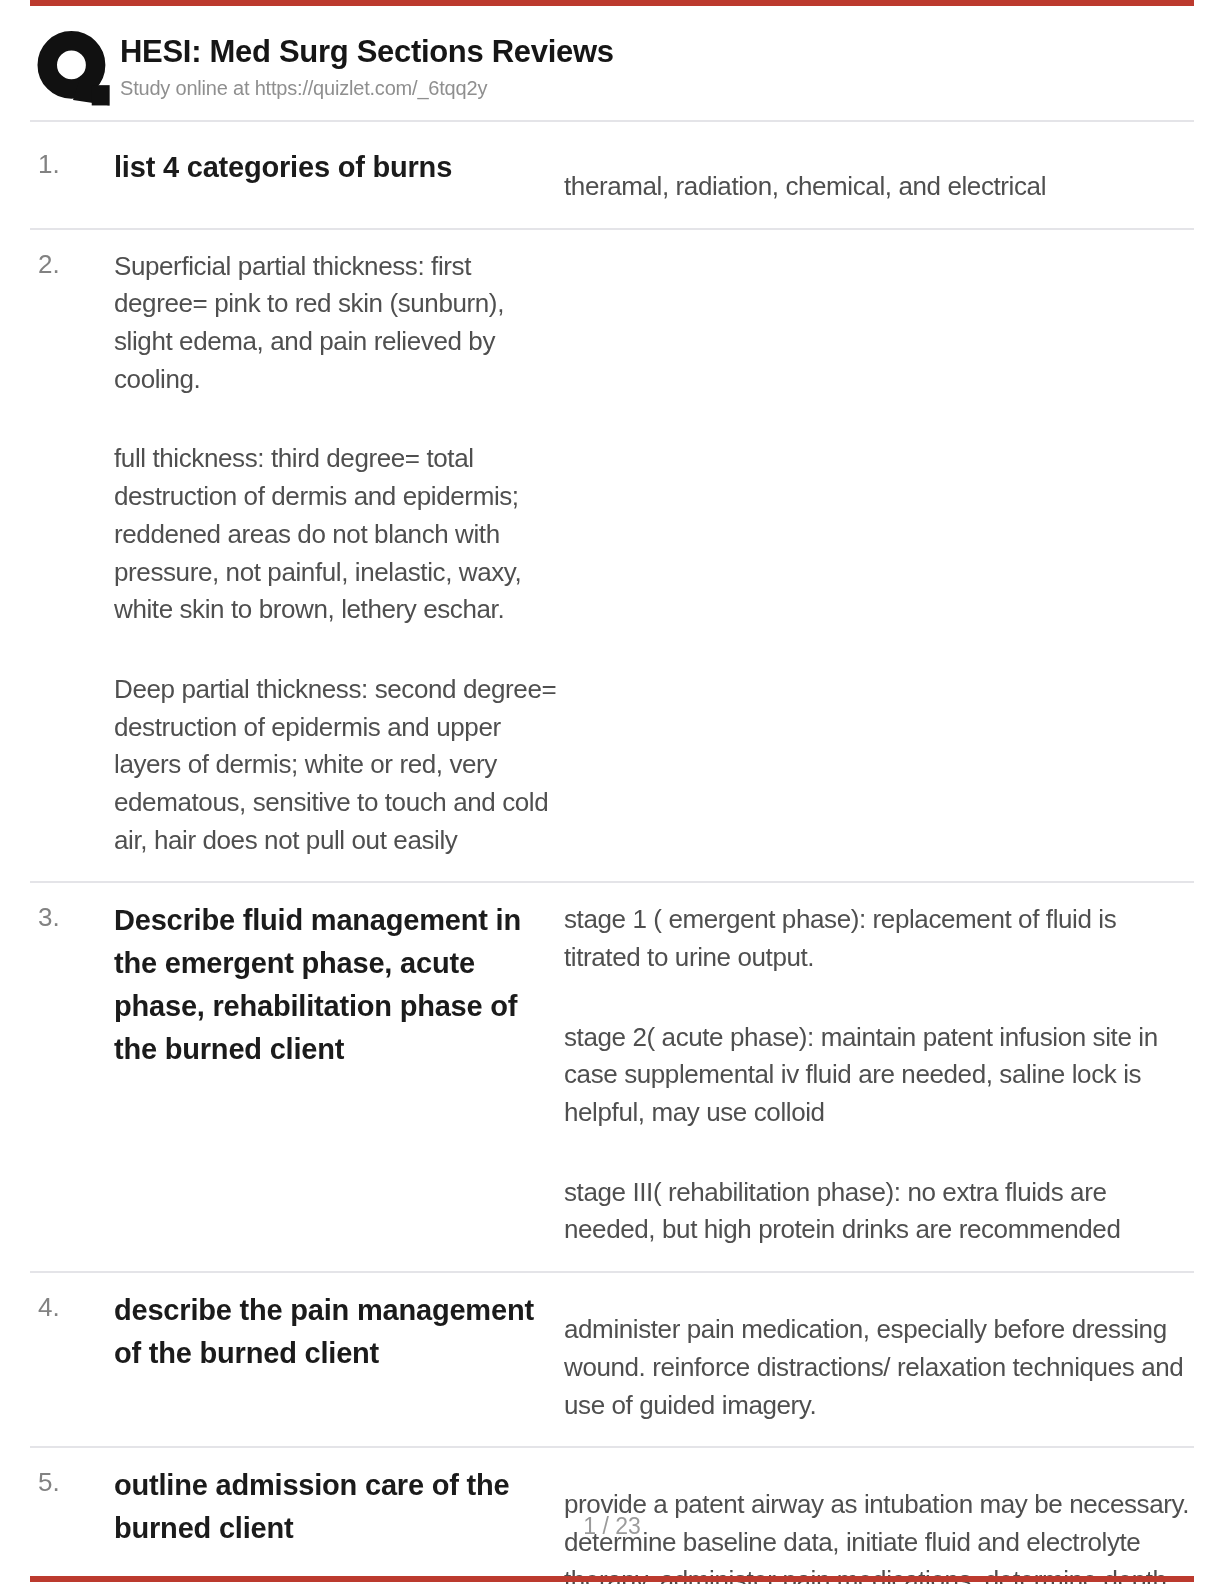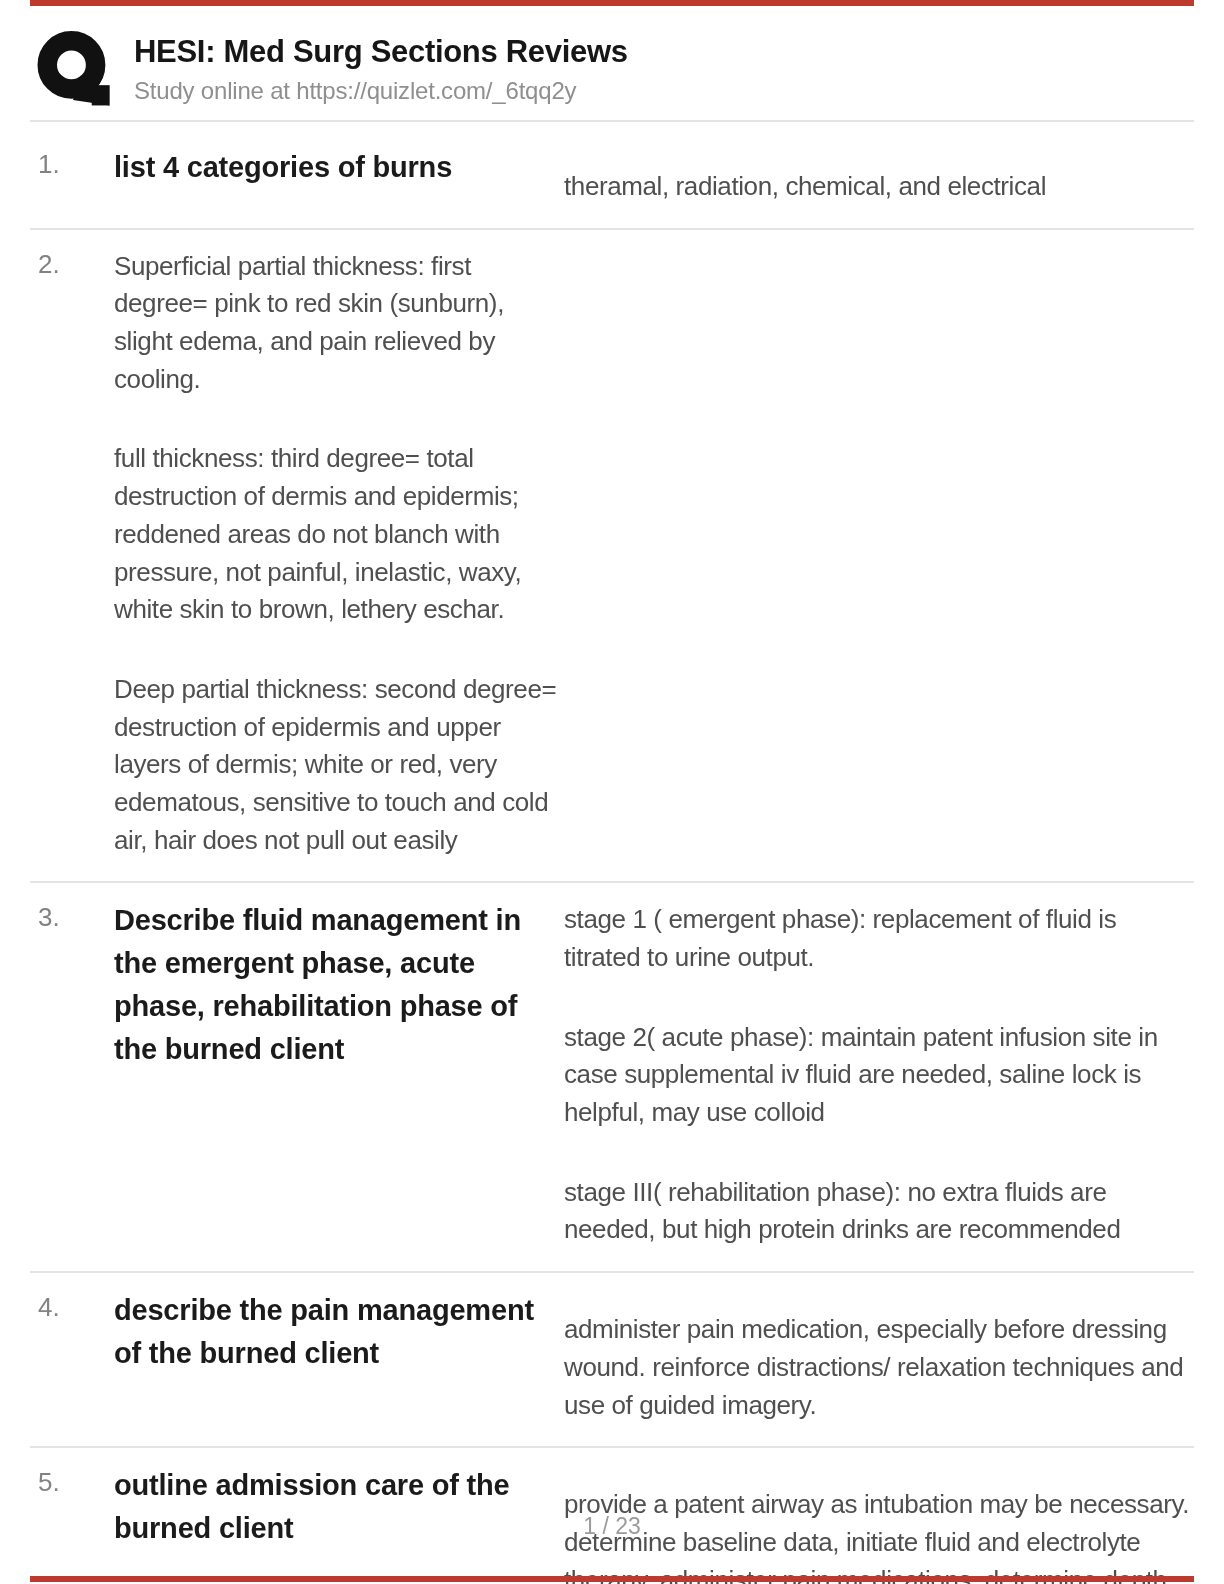--- a/index.html
+++ b/index.html
@@ -22,41 +22,41 @@
   .accent-bar.bottom { bottom: 2px; }
 
   .page-content {
     padding: 0 30px;
   }
 
   
   .header {
     display: flex;
     align-items: flex-start;
-    gap: 22px;
+    gap: 8px;
     padding-top: 26px;
     padding-left: 4px;
   }
   .logo-wrap {
     width: 78px;
     height: 84px;
     flex: 0 0 auto;
   }
   .logo-wrap svg { width: 100%; height: 100%; }
   .title-block { padding-top: 8px; }
   .page-title {
     font-size: 31px;
     font-weight: 600;
     color: #161616;
     letter-spacing: -0.3px;
     line-height: 1.15;
   }
   .study-url {
     margin-top: 7px;
-    font-size: 24px;
+    font-size: 20px;
     font-weight: 300;
     color: #8f8f8f;
     letter-spacing: -0.2px;
   }
   .header-divider {
     margin-top: 10px;
     border: none;
     border-top: 2px solid #e4e4e8;
   }
 

